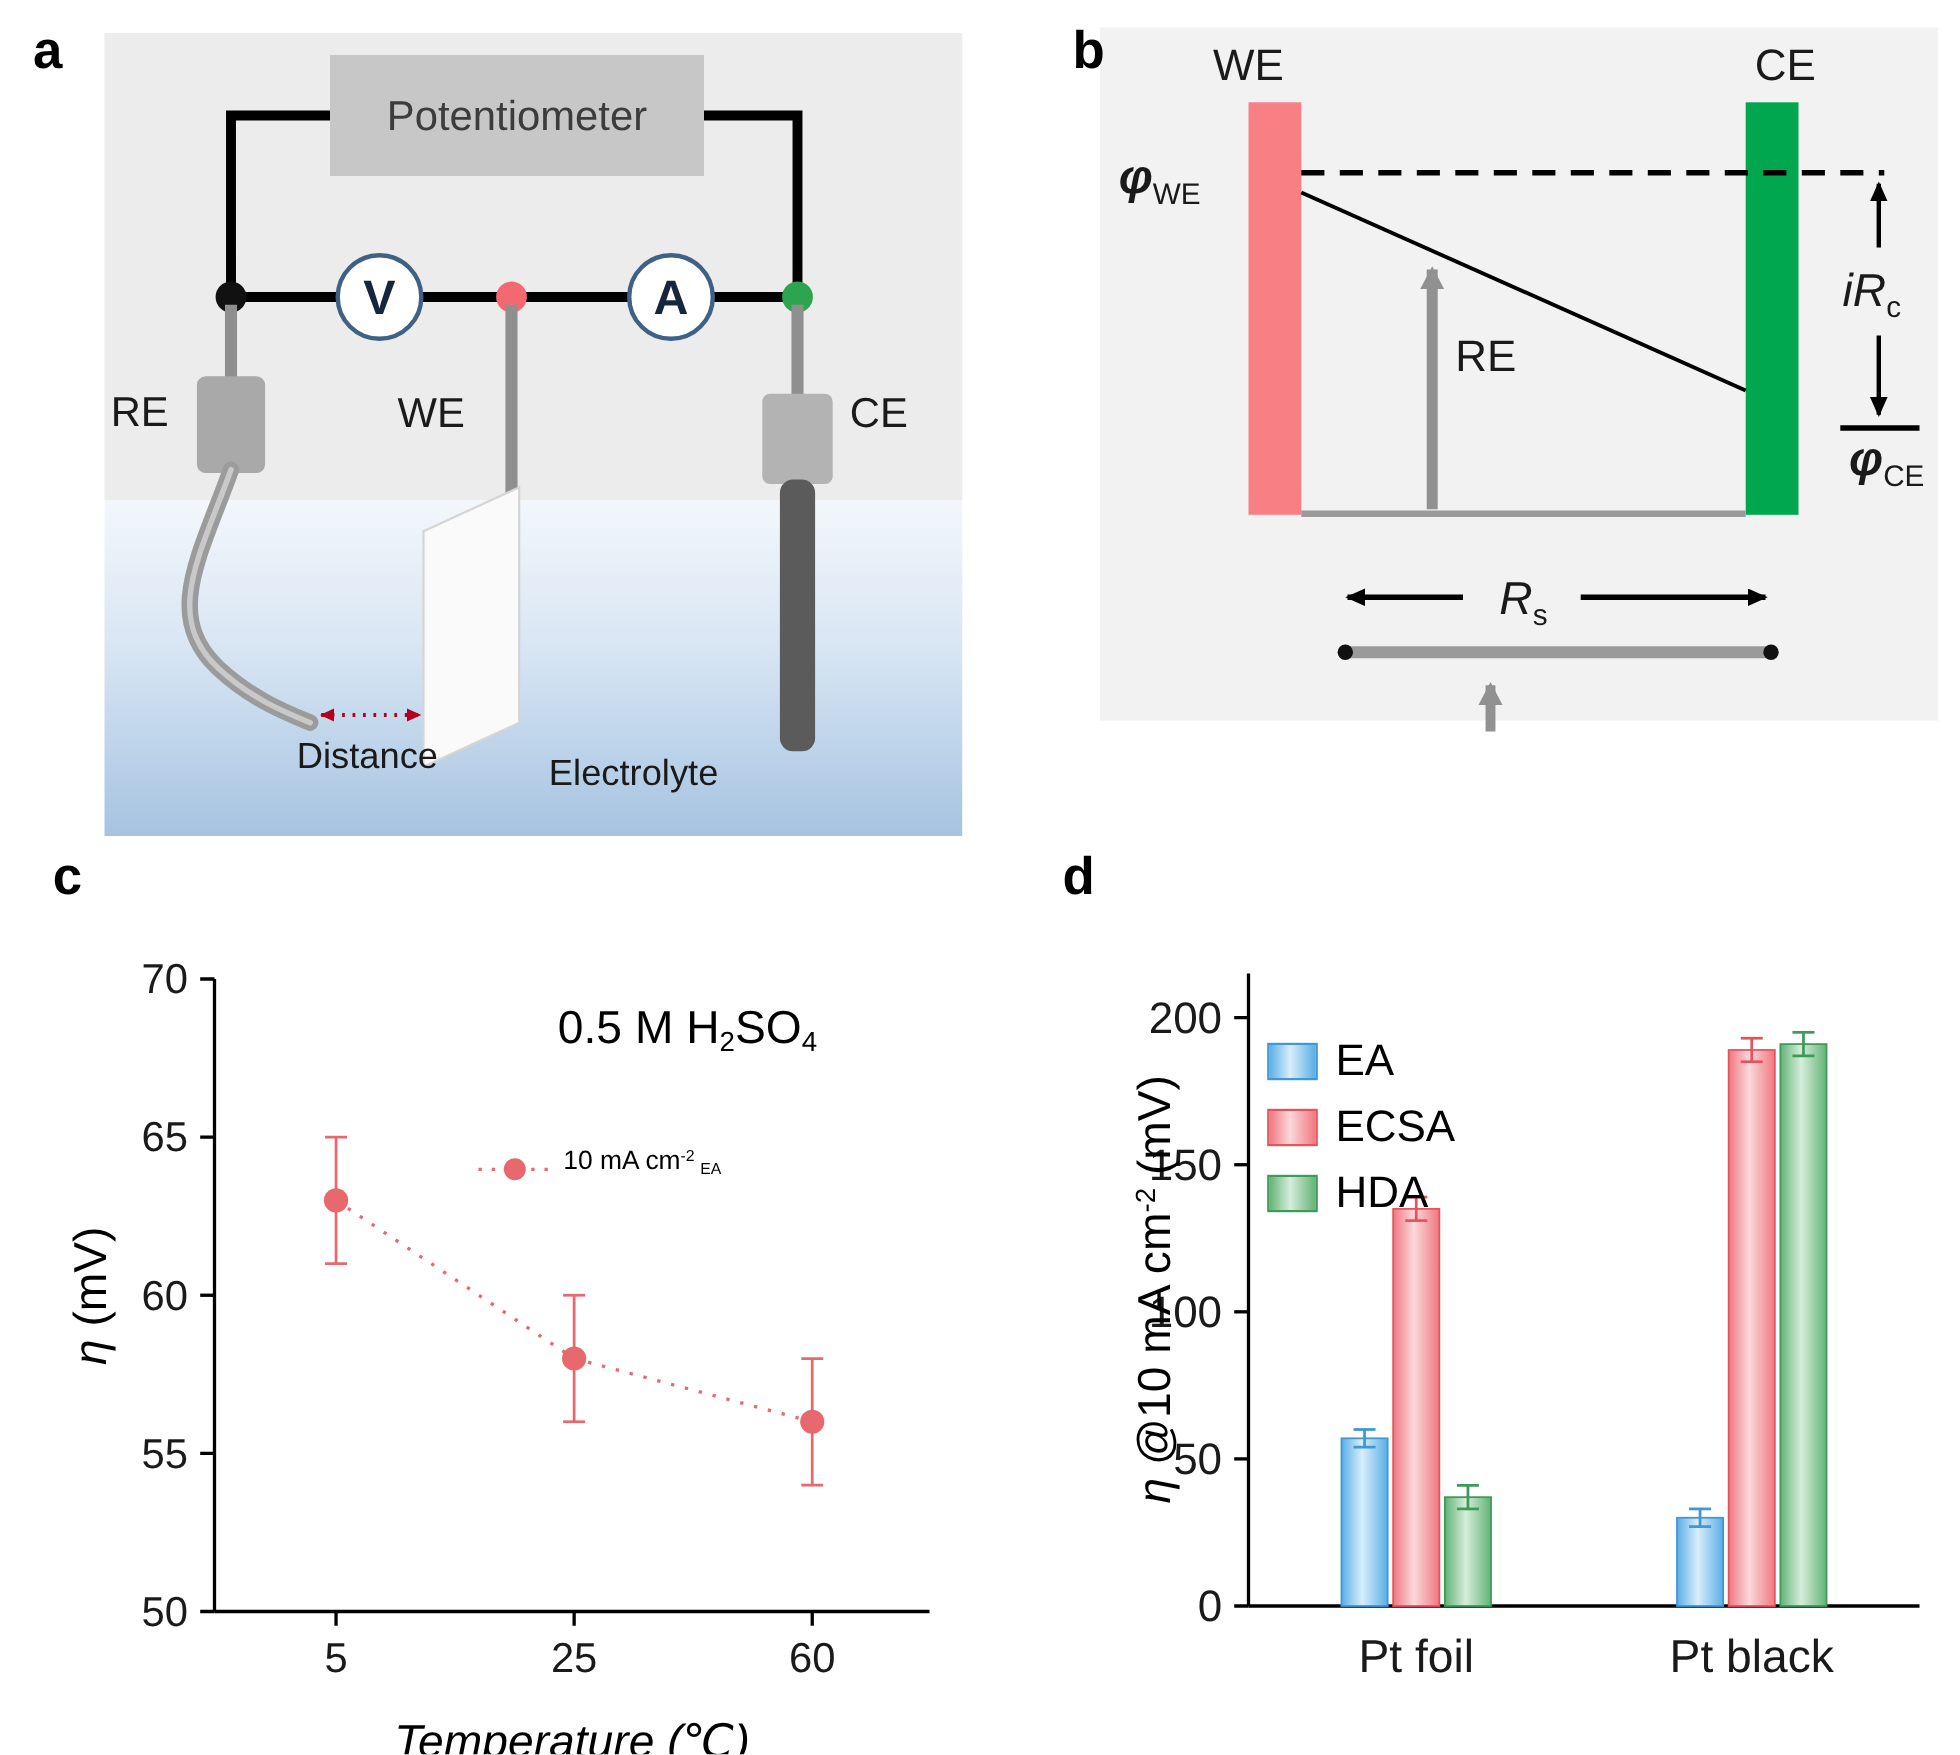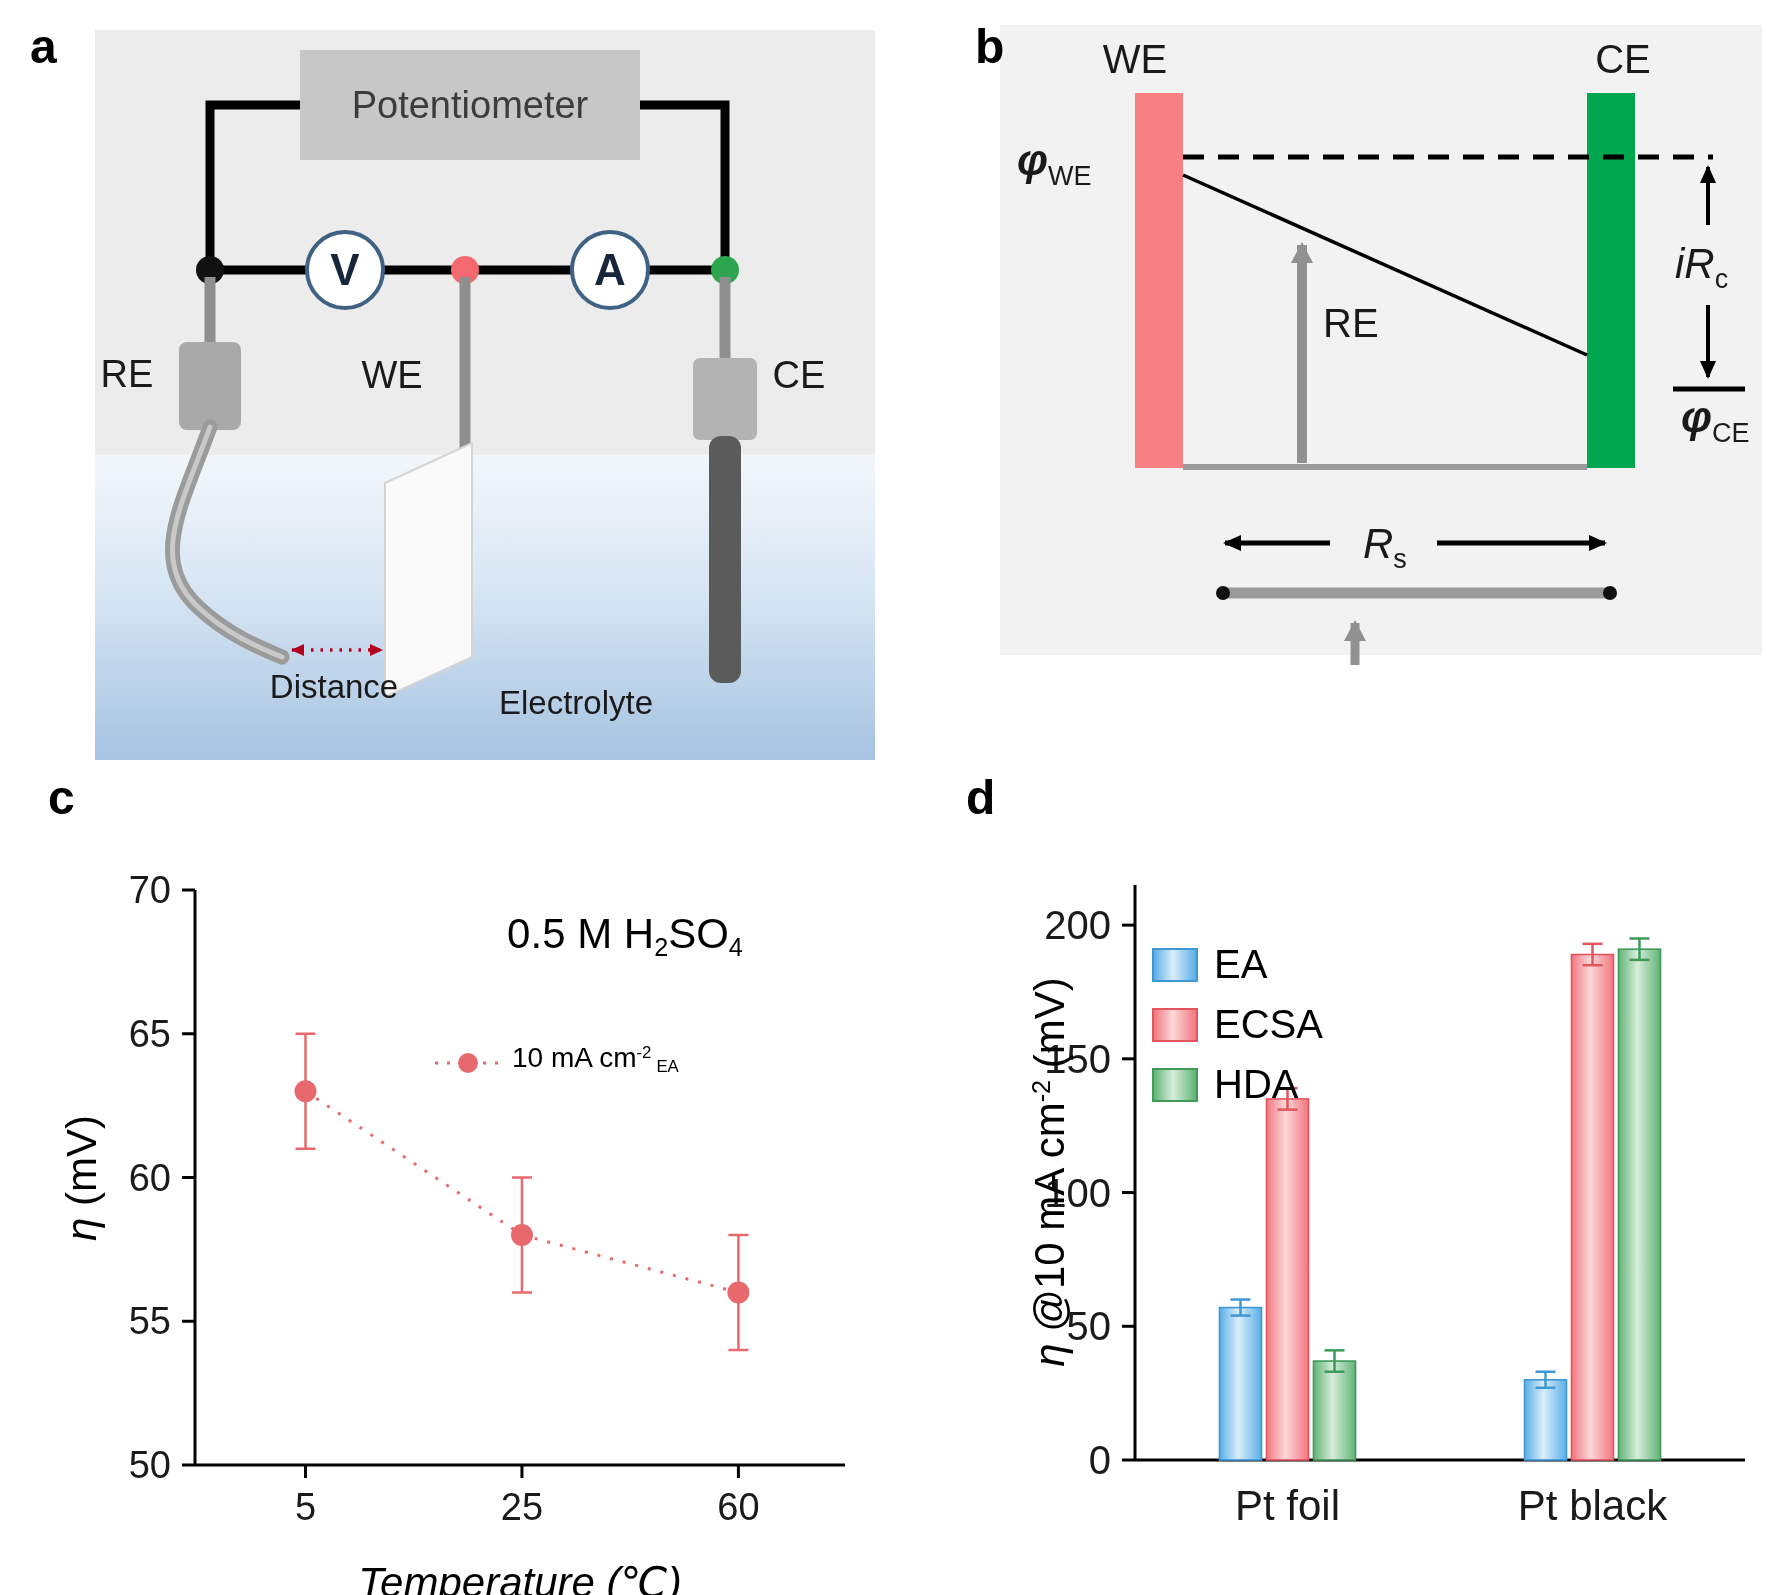--- a/index.html
+++ b/index.html
@@ -30,21 +30,21 @@
   .subsvg { font-size:27px; }
   .ital { font-style:italic; }
   .rlab { font-size:42px; }
 
   
   .sub { font-size:0.6em; vertical-align:-0.3em; }
   .sup { font-size:0.6em; vertical-align:0.55em; }
 
   
   .c-annotation { position:absolute; left:430px; top:140px; width:330px; text-align:center; font-size:42px; z-index:4; }
-  .c-legend-text { position:absolute; left:482px; top:272px; font-size:28px; z-index:4; }
+  .c-legend-text { position:absolute; left:482px; top:272px; font-size:24px; z-index:4; }
   .legend-sub { margin-left:5px; }
   .c-ylabel { position:absolute; left:52px; top:408px; transform:translate(-50%,-50%) rotate(-90deg); font-size:42px; white-space:nowrap; z-index:4; }
   .c-xlabel { position:absolute; left:490px; top:788px; transform:translateX(-50%); font-size:42px; white-space:nowrap; z-index:4;font-style:italic; }
 
   
   .d-ylabel { position:absolute; left:150px; top:402px; transform:translate(-50%,-50%) rotate(-90deg); font-size:42px; white-space:nowrap; z-index:4; }
   .d-legend { position:absolute; left:252px; top:172px; z-index:4; }
   .d-legend-row { display:flex; align-items:center; margin-bottom:15px; }
   .d-swatch { display:inline-block; width:46px; height:34px; border:2px solid #888; margin-right:16px; }
   .d-legend-label { font-size:40px; }

